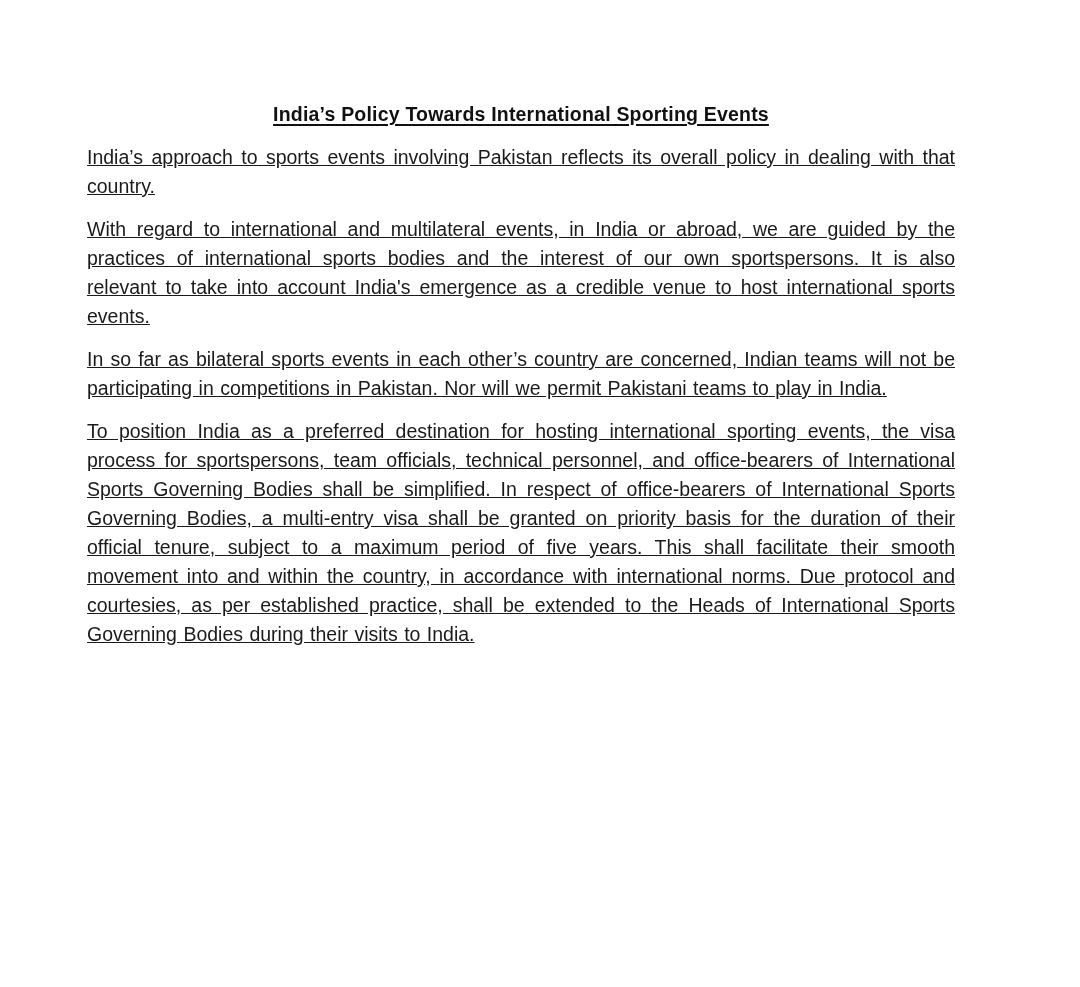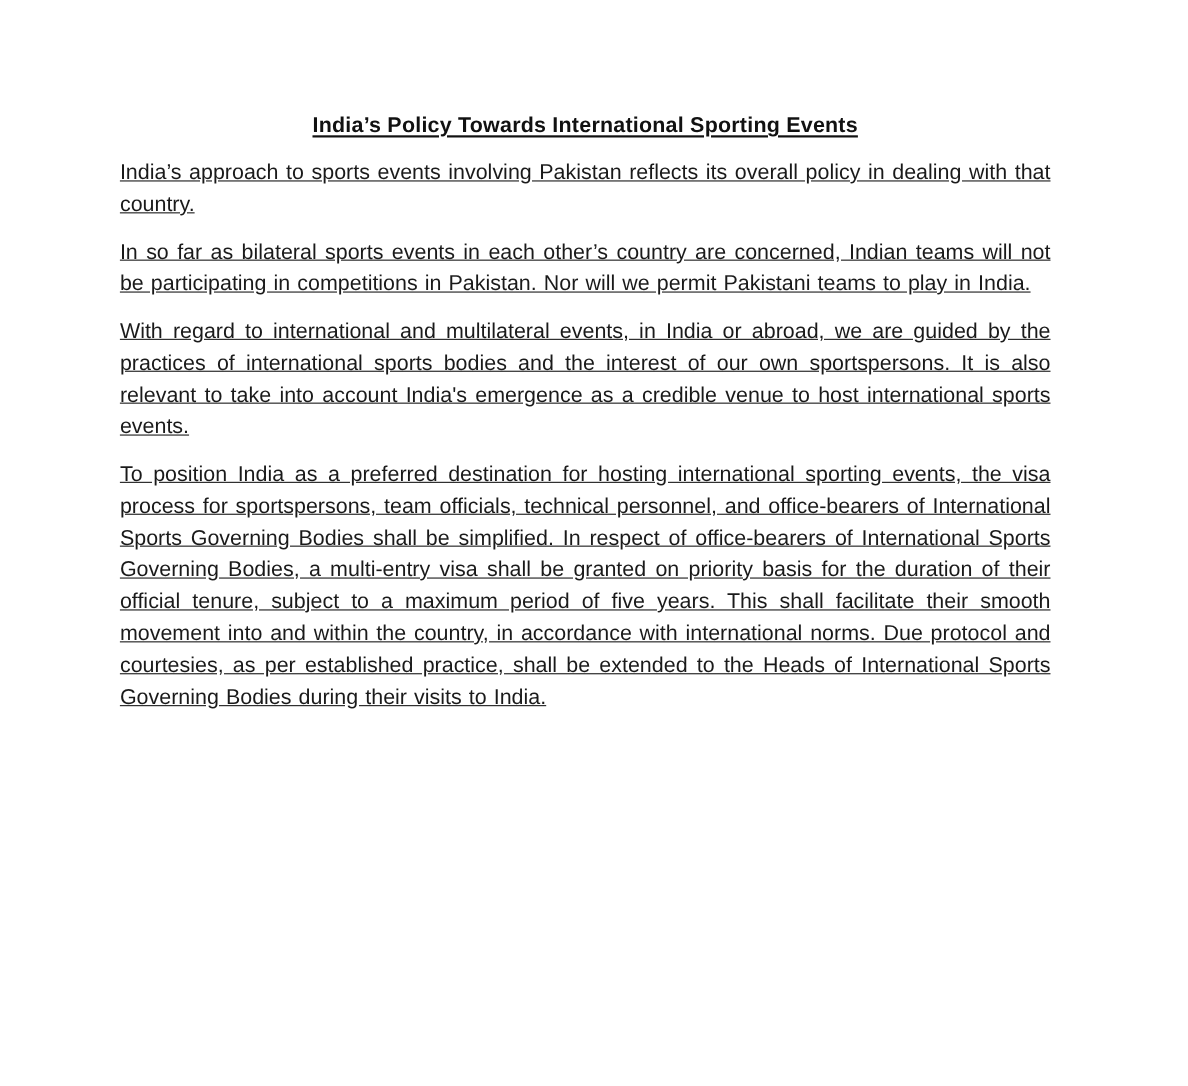--- a/index.html
+++ b/index.html
@@ -11,21 +11,21 @@
     width: 1080px;
     height: 987px;
     font-family: "Liberation Sans", "DejaVu Sans", sans-serif;
     color: #151515;
     overflow: hidden;
   }
   .page {
     box-sizing: border-box;
     width: 1080px;
     height: 987px;
-    padding: 100px 125px 0 109px;
+    padding: 100px 125px 0 87px;
     background: #ffffff;
   }
   .doc-title {
     margin: 0 0 14px 0;
     font-size: 19.5px;
     line-height: 29px;
     font-weight: bold;
     text-align: center;
     text-decoration: underline;
     text-decoration-thickness: 2px;
@@ -43,17 +43,17 @@
     text-decoration: underline;
   }
 </style>
 </head>
 <body>
 
 <div class="page">
   <h1 class="doc-title">India’s Policy Towards International Sporting Events</h1>
   <div class="paragraphs">
       <p>India’s approach  to sports events involving Pakistan reflects its overall policy in dealing with that country.</p>
+      <p>With regard to international and multilateral events, in India or abroad, we are guided by the practices of international sports bodies and the interest of our own sportspersons. It is also relevant to take into account India's emergence as a credible venue to host international sports events.</p>
       <p>In so far as bilateral sports events in each other’s country are concerned, Indian teams will not be participating in competitions in Pakistan. Nor will we permit Pakistani teams to play in India.</p>
-      <p>With regard to international and multilateral events, in India or abroad, we are guided by the practices of international sports bodies and the interest of our own sportspersons. It is also relevant to take into account India's emergence as a credible venue to host international sports events.</p>
       <p>To position India as a preferred destination for hosting international sporting events, the visa process for sportspersons, team officials, technical personnel, and office-bearers of International Sports Governing Bodies shall be simplified. In respect of office-bearers of International Sports Governing Bodies, a multi-entry visa shall be granted on priority basis for the duration of their official tenure, subject to a maximum period of five years. This shall facilitate their smooth movement into and within the country, in accordance with international norms. Due protocol and courtesies, as per established practice, shall be extended to the Heads of International Sports Governing Bodies during their visits to India.</p>
     </div>
 </div>
 
 </body></html>

